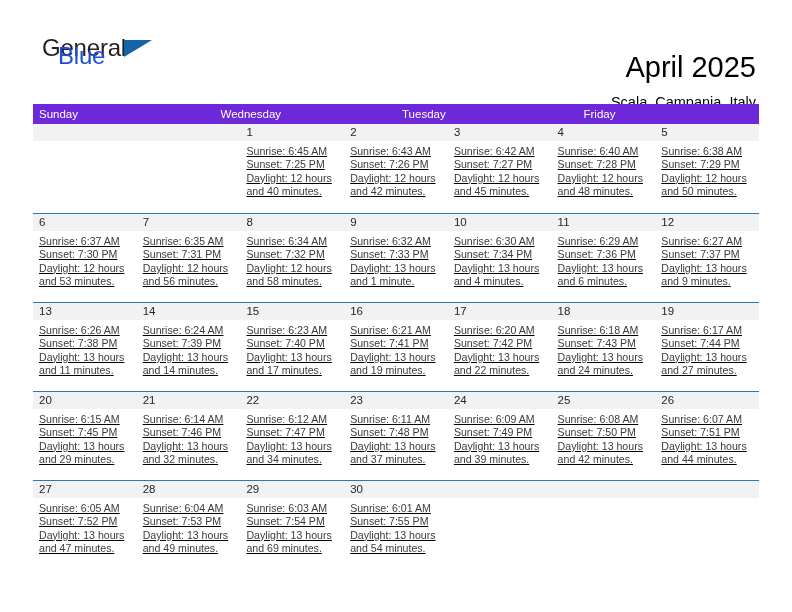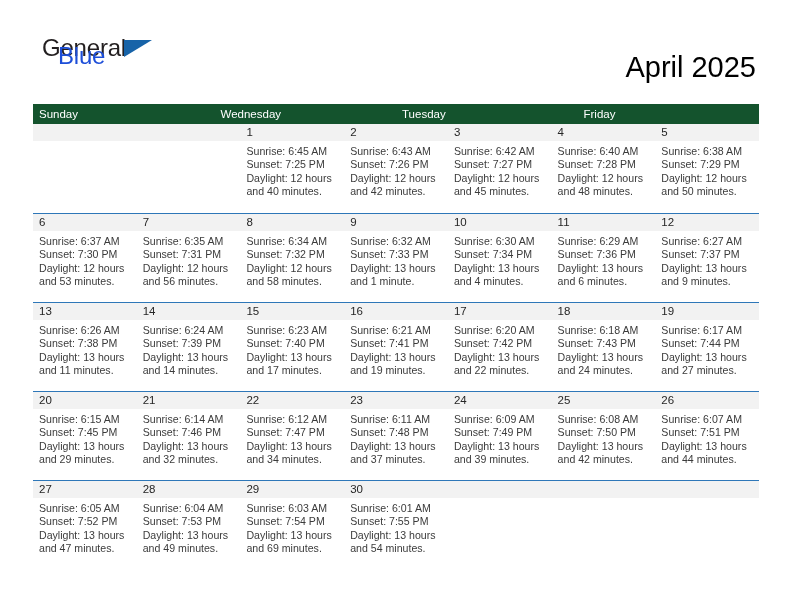--- a/index.html
+++ b/index.html
@@ -88,21 +88,21 @@
   
   .calendar {
     position: absolute;
     left: 33px;
     top: 104px;
     width: 726px;
   }
   .weekday-row {
     display: flex;
     width: 100%;
-    background: #14532d;
+    background: #6d28d9;
     height: 20px;
   }
   .weekday {
     flex: 1 1 0;
     color: #ffffff;
     font-size: 11.5px;
     line-height: 20px;
     padding-left: 6px;
     box-sizing: border-box;
     white-space: nowrap;
@@ -136,20 +136,21 @@
   }
   .day-num {
     font-size: 11.5px;
     color: #262626;
     line-height: 17px;
     padding-left: 6px;
     display: block;
   }
   .day-body {
     padding: 4px 5px 0 6px;
+    text-decoration: underline;
   }
   .day-line {
     font-size: 10.6px;
     line-height: 13.4px;
     color: #3b3b3b;
     white-space: nowrap;
   }
 </style>
 </head>
 <body>
@@ -159,20 +160,21 @@
   <div class="header">
 
     <div class="brand">
       <span class="brand-general">General</span>
       <span class="brand-triangle"></span>
       <span class="brand-blue">Blue</span>
     </div>
 
     <div class="title-block">
       <div class="cal-title">April 2025</div>
+      <div class="cal-subtitle">Scala, Campania, Italy</div>
     </div>
 
   </div>
 
   <div class="calendar">
     <div class="weekday-row" id="weekday-row">
         <div class="weekday">Sunday</div>
         <div class="weekday">Wednesday</div>
         <div class="weekday">Tuesday</div>
         <div class="weekday">Friday</div>

